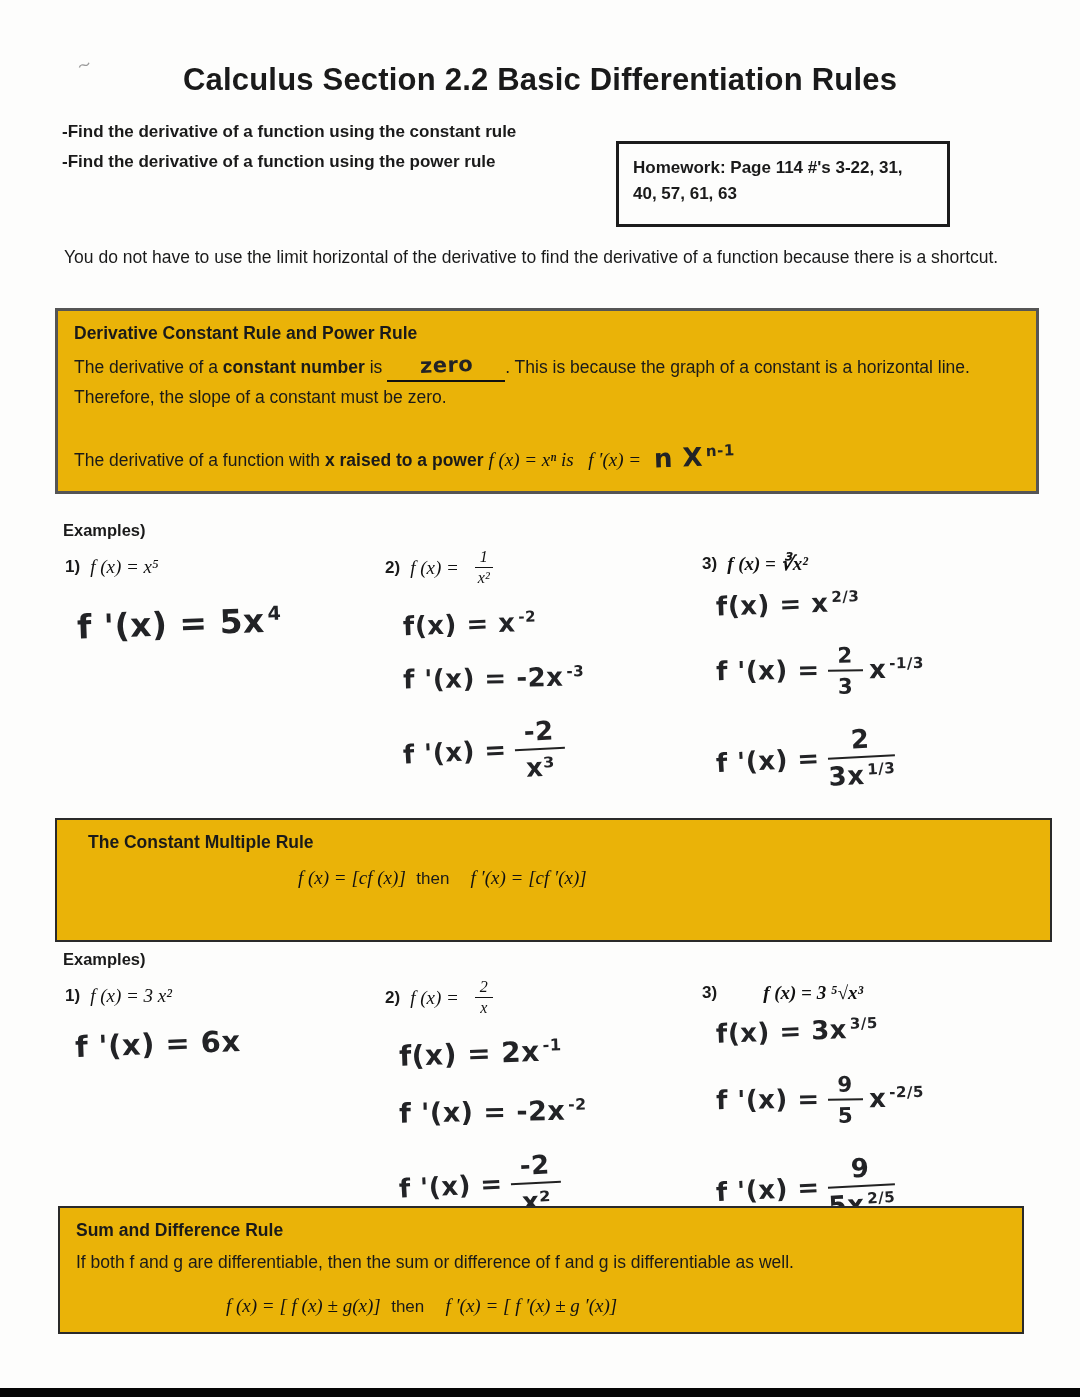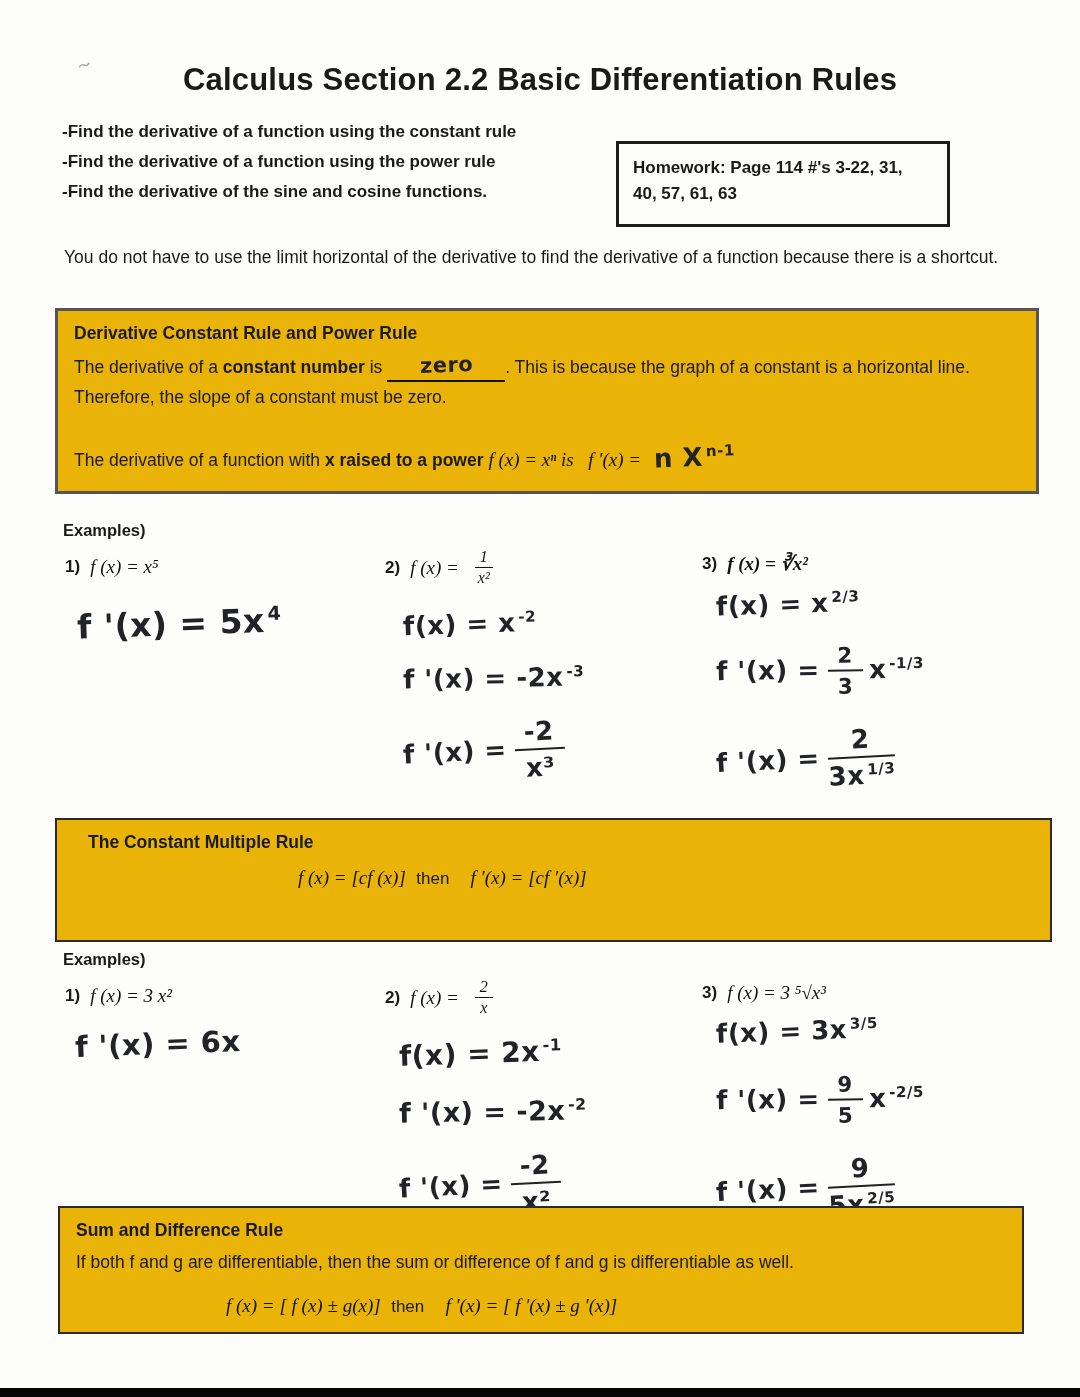--- a/index.html
+++ b/index.html
@@ -60,21 +60,20 @@
 
 <div class="page">
 
   <span class="scan-mark">〜</span>
 
   <div class="title">Calculus Section 2.2 Basic Differentiation Rules</div>
 
   <div class="objectives">
     <div>-Find the derivative of a function using the constant rule</div>
     <div>-Find the derivative of a function using the power rule</div>
-    <div>-Find the derivative of the sine and cosine functions.</div>
   </div>
 
   <div class="hw-box">
     <div>Homework:  Page 114 #'s 3-22, 31,</div>
     <div>40, 57, 61, 63</div>
   </div>
 
   <div class="intro">You do not have to use the limit horizontal of the derivative to find the derivative of a function because there is a shortcut.</div>
 
   <div class="rule-box b1" style="top:308px; min-height:156px;">
@@ -164,21 +163,21 @@
     <div class="work" style="margin-top:20px; margin-left:14px;">
       <div class="hand hand-line" style="font-size:28px;"><span>f(x) = 2x</span><span class="hsup">-1</span></div>
       <div class="hand hand-line r2" style="font-size:27px; margin-top:12px;"><span>f '(x) = -2x</span><span class="hsup">-2</span></div>
       <div class="hand hand-line r3" style="font-size:26px; margin-top:12px;"><span>f '(x) =</span><span class="hfrac"><span class="t">-2</span><span class="b">x²</span></span></div>
     </div>
   </div>
 
   <div class="ex-col" style="top:982px; left:702px;">
     <div class="printed-line">
       <span style="font-weight:700; font-size:17px;">3)</span>
-      <span class="math" style="font-weight:400;">f (x) = 3 ⁵√x³</span>
+      <span class="math" style="font-weight:700;margin-left:36px;">f (x) = 3 ⁵√x³</span>
     </div>
     <div class="work" style="margin-top:12px; margin-left:14px;">
       <div class="hand hand-line" style="font-size:26px;"><span>f(x) = 3x</span><span class="hsup">3/5</span></div>
       <div class="hand hand-line r2" style="font-size:26px; margin-top:12px;"><span>f '(x) =</span><span class="hfrac" style="font-size:0.82em;"><span class="t">9</span><span class="b">5</span></span><span class="hmid">x</span><span class="hsup">-2/5</span></div>
       <div class="hand hand-line r3" style="font-size:26px; margin-top:14px;"><span>f '(x) =</span><span class="hfrac"><span class="t">9</span><span class="b"><span>5x</span><span class="hsup">2/5</span></span></span></div>
     </div>
   </div>
 
   <div class="rule-box b3" style="top:1206px; left:58px; width:930px; min-height:100px;">
     <div class="rule-heading">Sum and Difference Rule</div>

